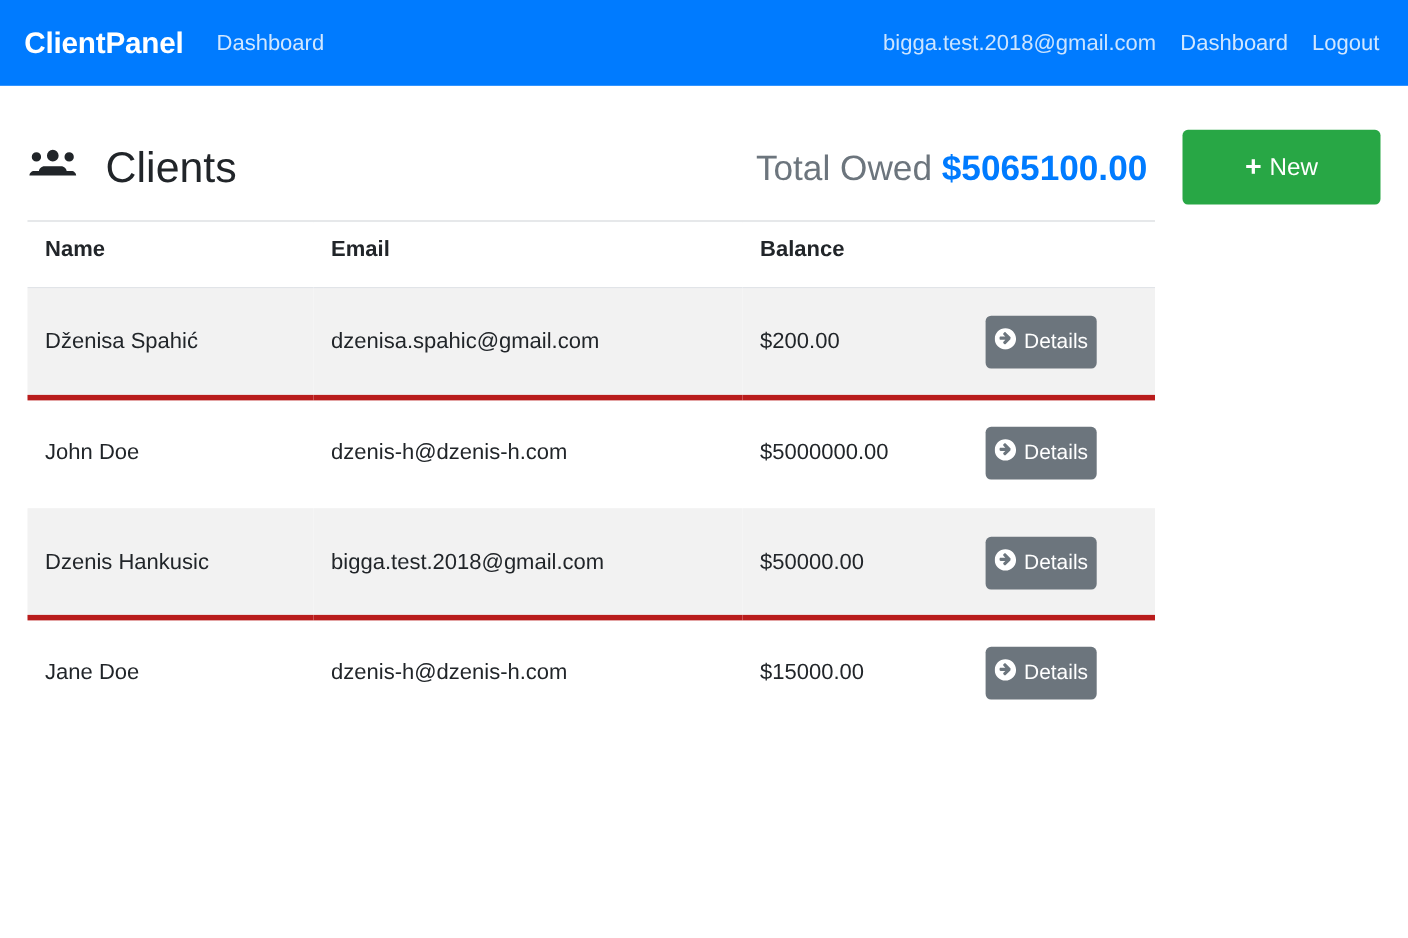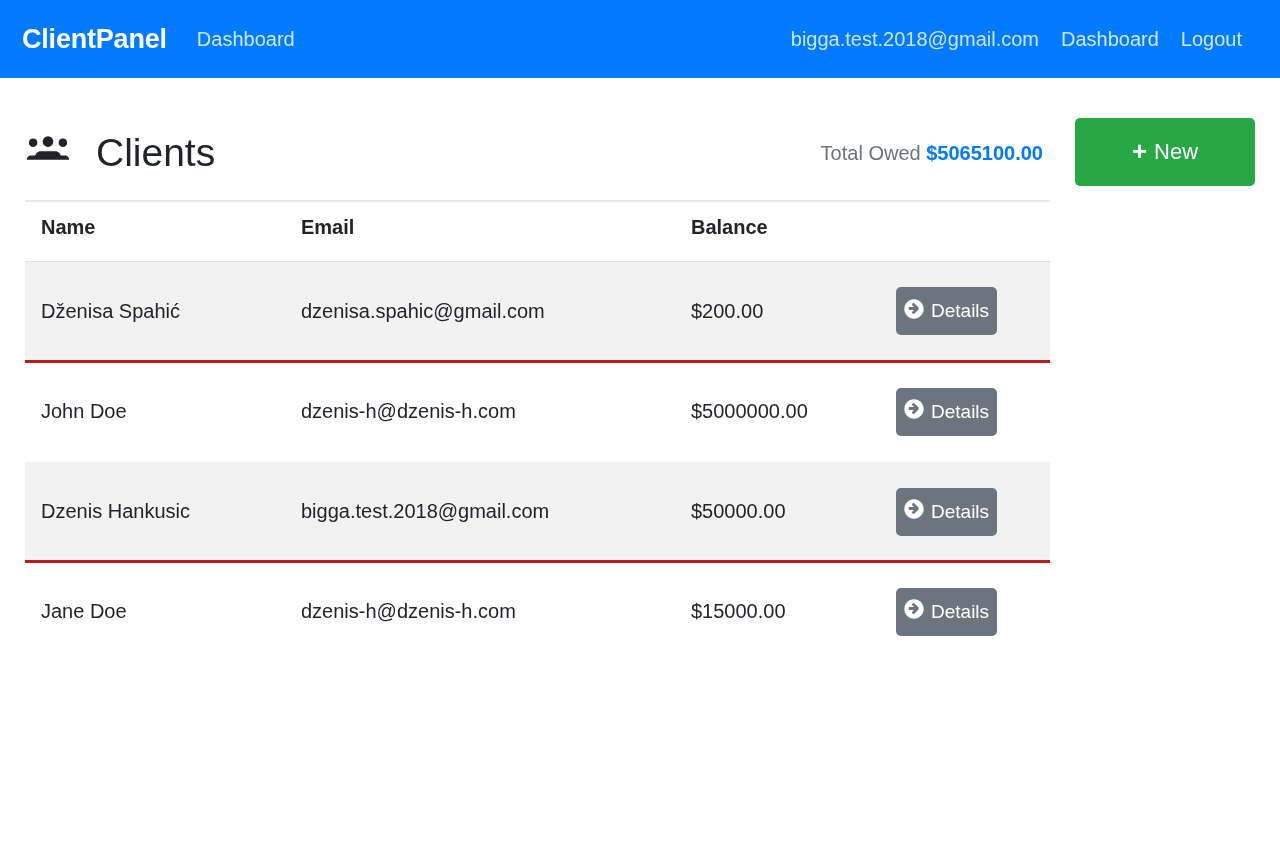--- a/index.html
+++ b/index.html
@@ -12,21 +12,21 @@
     font-family: "Liberation Sans", sans-serif;
     -webkit-font-smoothing: antialiased;
   }
 
   
   .navbar {
     height: 78px;
     background: #007bff;
     display: flex;
     align-items: center;
-    padding: 0 38px 0 22px;
+    padding: 0 26px 0 22px;
     width: 100%;
   }
   .brand {
     color: #ffffff;
     font-size: 27px;
     font-weight: 700;
     letter-spacing: -0.2px;
     margin-right: 30px;
     text-decoration: none;
     white-space: nowrap;
@@ -72,21 +72,21 @@
     line-height: 1;
   }
   .users-icon { display: block; }
 
   .head-right {
     margin-left: auto;
     display: flex;
     align-items: center;
   }
   .total-owed {
-    font-size: 20px;
+    font-size: 32px;
     color: #6c757d;
     white-space: nowrap;
     margin-right: 32px;
     padding-top: 2px;
   }
   .total-owed .amount {
     color: #007bff;
     font-weight: 700;
   }
   .btn-new {
@@ -134,21 +134,21 @@
     border: none;
     background: #ffffff;
   }
   .table td {
     font-size: 20px;
     color: #212529;
     padding: 20px 16px;
     height: 100px;
     vertical-align: middle;
     border-top: 1px solid #dee2e6;
-    border-bottom: 3px solid #b91c1c;
+    border-bottom: 5px solid #b91c1c;
   }
   .table tbody tr:nth-child(odd) td {
     background: #f2f2f2;
   }
   .table tbody tr:nth-child(even) td {
     background: #ffffff;
     border-top-color: transparent;
     border-bottom-color: transparent;
   }
   .col-name   { width: 260px; }

